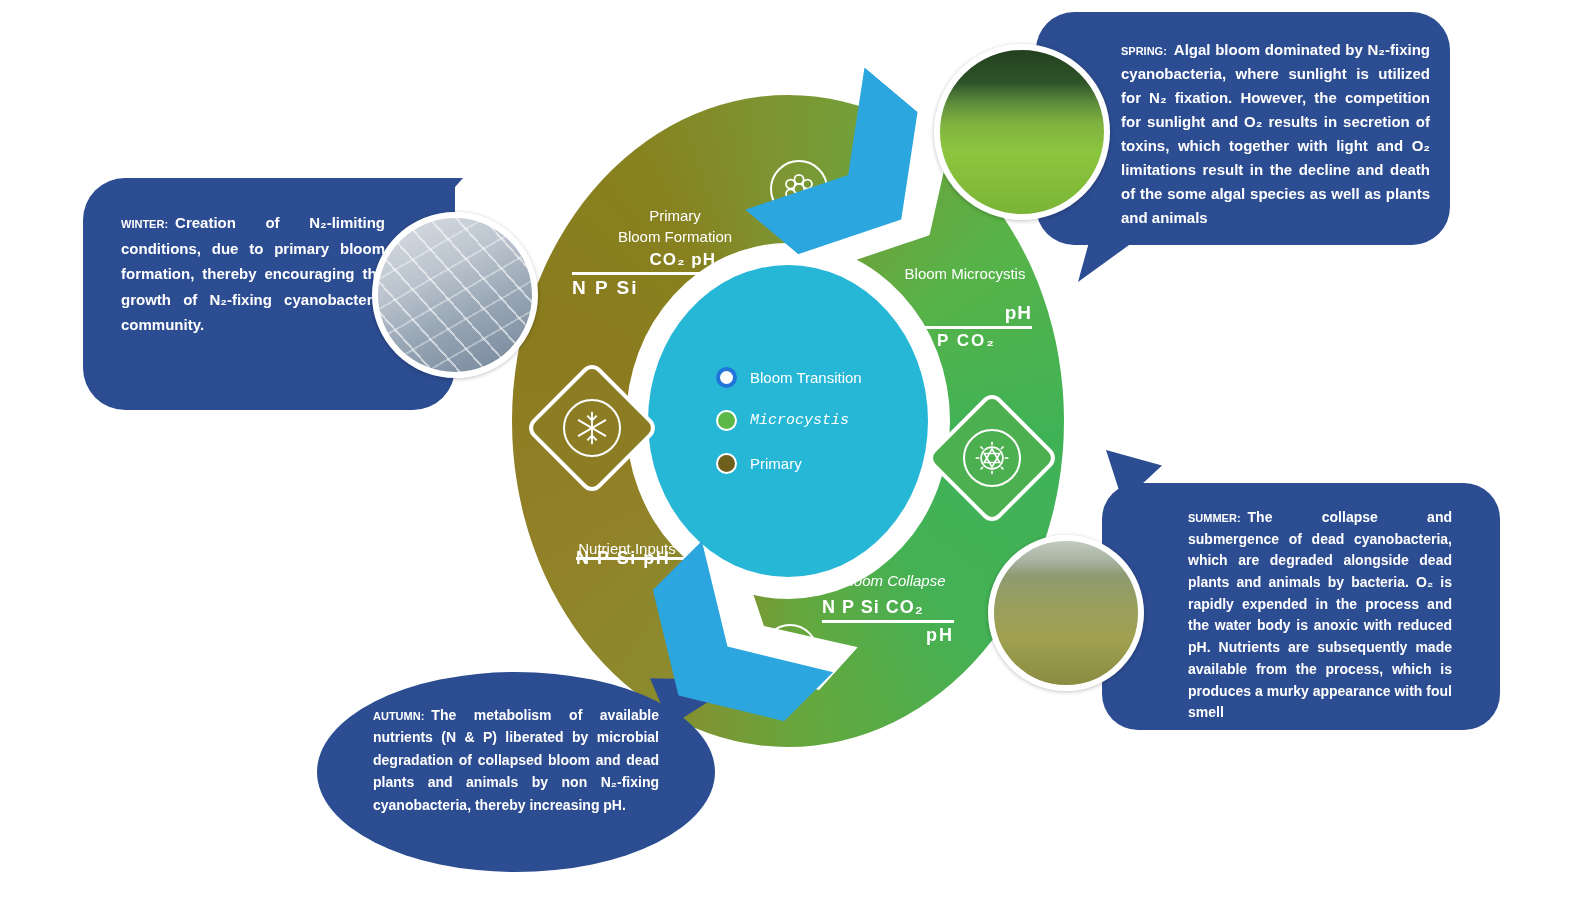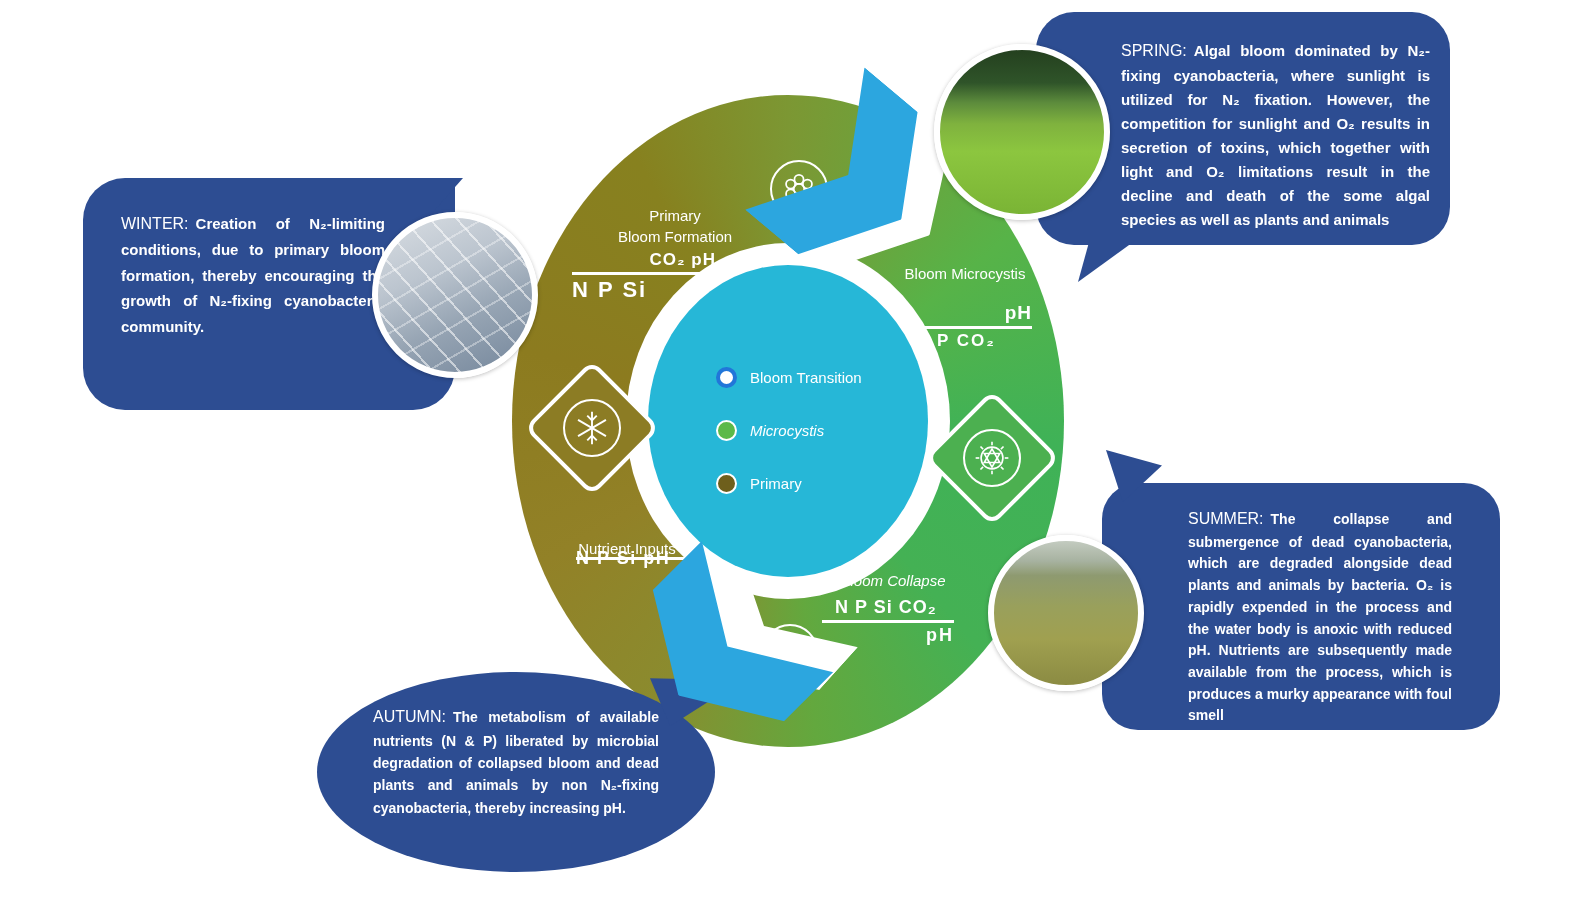--- a/index.html
+++ b/index.html
@@ -12,44 +12,44 @@
     background: conic-gradient(from 0deg,
       #7c9733 0deg, #57b348 50deg, #3fb257 95deg, #44b154 140deg,
       #63a83e 175deg, #8b8b2e 205deg, #928127 240deg, #8c7b1f 285deg,
       #87811f 330deg, #7c9733 360deg);
   }
   .ring-gap { left:626px; top:243px; width:324px; height:356px; border-radius:50%; background:#fff; z-index:2; }
   .center-circle { left:648px; top:265px; width:280px; height:312px; border-radius:50%;
     background:#26b7d7; z-index:3; }
 
   
-  .legend { left:716px; top:366px; z-index:4; display:flex; flex-direction:column; gap:31px; }
+  .legend { left:716px; top:366px; z-index:4; display:flex; flex-direction:column; gap:21px; }
   .legend-row { display:flex; align-items:center; gap:13px; height:22px; }
   .mk { width:21px; height:21px; border-radius:50%; flex:0 0 auto; }
   .mk-blue  { background:#fff; border:4.5px solid #2176d9; }
   .mk-green { background:#5cb949; border:2.5px solid #fff; }
   .mk-brown { background:#6e5f1c; border:2.5px solid #fff; }
   .legend-label { color:#fff; font-size:15px; }
-  .legend-label.it { font-style:italic; }
+  .legend-label.it { font-style:italic;font-family:Liberation Mono, monospace; }
 
   
   .phase-label { color:#fff; font-size:15px; text-align:center; white-space:pre-line;
                  z-index:4; line-height:1.4; }
   .chem { color:#fff; font-weight:bold; z-index:4; }
   .chem .up   { display:block; font-size:17px; letter-spacing:1px; }
   .chem .bar  { height:2.5px; background:#fff; margin:2px 0; }
-  .chem .down { display:block; font-size:22px; letter-spacing:2px; }
+  .chem .down { display:block; font-size:19px; letter-spacing:2px; }
   .chem-primary     { left:572px; top:250px; width:144px; }
   .chem-primary .up   { text-align:right; }
   .chem-primary .down { text-align:left; }
   .chem-maintenance { left:916px; top:302px; width:116px; }
   .chem-maintenance .up   { text-align:right; font-size:19px; }
   .chem-maintenance .down { text-align:left; font-size:17px; }
   .chem-collapse    { left:822px; top:597px; width:132px; }
-  .chem-collapse .up   { text-align:left; font-size:18px;margin-left:13px; }
+  .chem-collapse .up   { text-align:left; font-size:18px; }
   .chem-collapse .down { text-align:right; font-size:18px; }
   .chem-nutrients   { left:576px; top:548px; width:126px; }
   .chem-nutrients .bar { position:absolute; left:0; right:0; top:9px; margin:0; }
   .chem-nutrients .down{ font-size:18px; letter-spacing:1.5px; }
 
   
   .icon-circle { border:2.5px solid #fff; border-radius:50%; display:flex;
                  align-items:center; justify-content:center; z-index:4; }
   .ic-top    { left:770px; top:160px; width:58px; height:58px; }
   .ic-bottom { left:762px; top:624px; width:56px; height:56px; }
@@ -84,21 +84,21 @@
                clip-path:polygon(0 0, 100% 30%, 30% 100%); }
   .co-autumn { left:317px; top:672px; width:398px; height:200px; border-radius:50%;
                padding:32px 56px 0 56px; }
   .co-autumn-tail { left:650px; top:674px; width:92px; height:52px; background:#2d4d92; z-index:5;
                clip-path:polygon(100% 12%, 0 8%, 22% 100%); }
   .co-text { text-align:justify; font-weight:bold; }
   .co-winter .co-text { font-size:15px; line-height:1.7; }
   .co-spring .co-text { font-size:15px; line-height:1.6; }
   .co-summer .co-text { font-size:14px; line-height:1.55; }
   .co-autumn .co-text { font-size:14px; line-height:1.6; text-align:justify; }
-  .co-title { font-size:16px; font-weight:normal; margin-right:7px; }
+  .co-title { font-size:11px; font-weight:bold; margin-right:7px; }
 
   
   .photo { border-radius:50%; border:6px solid #fff; z-index:7;
            box-shadow:0 1px 4px rgba(0,0,0,.25); }
   .ph-winter { left:372px; top:212px; width:166px; height:166px;
     background:
       repeating-linear-gradient(48deg, rgba(255,255,255,.55) 0 2px, rgba(255,255,255,0) 2px 20px),
       repeating-linear-gradient(-30deg, rgba(255,255,255,.35) 0 2px, rgba(255,255,255,0) 2px 26px),
       linear-gradient(155deg, #d9dee3 0%, #bcc5cf 35%, #97a5b4 62%, #74869b 100%); }
   .ph-spring { left:934px; top:44px; width:176px; height:176px;

